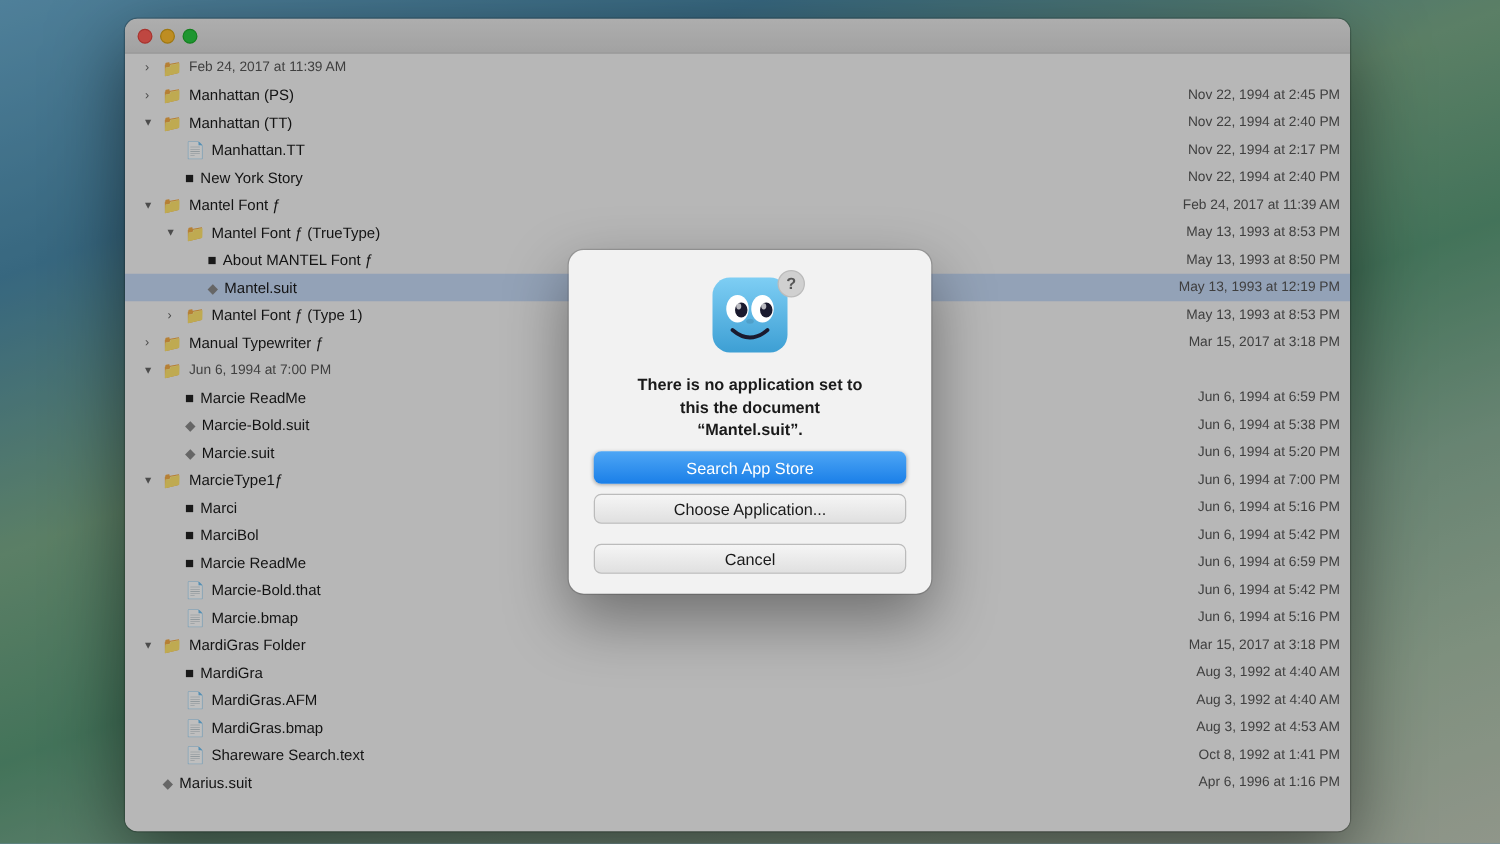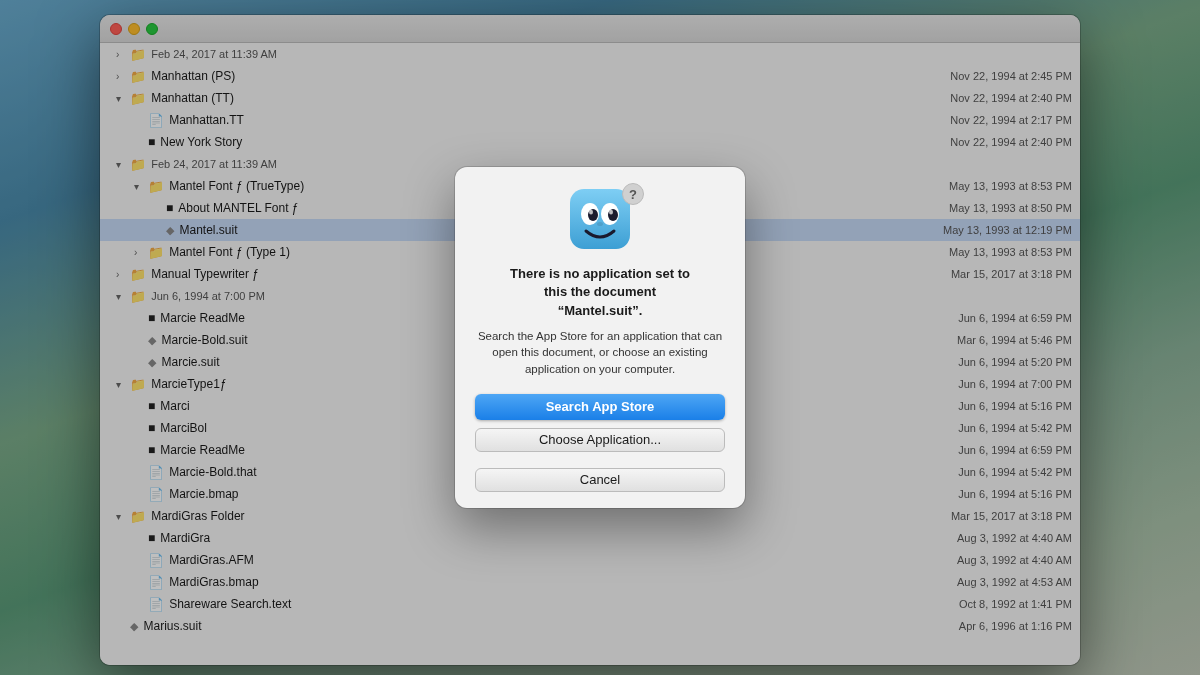--- a/index.html
+++ b/index.html
@@ -184,21 +184,21 @@
       cursor: pointer;
       margin-bottom: 8px;
       display: flex;
       align-items: center;
       justify-content: center;
     }
 
     .modal-btn-primary {
       background: linear-gradient(to bottom, #4ea6f5, #1a7fe8);
       color: white;
-      font-weight: 700;
+      font-weight: 400;
       height: 26px;
       border-radius: 6px;
       box-shadow: 0 1px 3px rgba(0,0,0,0.3);
     }
 
     .modal-btn-secondary {
       background: linear-gradient(to bottom, #f5f5f5, #e0e0e0);
       color: #1a1a1a;
       border: 1px solid #bbb;
       height: 24px;
@@ -262,20 +262,21 @@
     <span style="display:inline-block;width:26px;flex-shrink:0;"></span>
     <span class="arrow"></span>
     <span class="icon" style="color:#222;font-size:12px;">■</span>
     <span class="name">New York Story</span>
     <span class="date">Nov 22, 1994 at 2:40 PM</span>
   </div>
       <div class="file-item">
     <span style="display:inline-block;width:8px;flex-shrink:0;"></span>
     <span class="arrow">▾</span>
     <span class="icon icon-folder">📁</span>
+    <span class="name">Mantel Font ƒ</span>
     <span class="date">Feb 24, 2017 at 11:39 AM</span>
   </div>
       <div class="file-item">
     <span style="display:inline-block;width:26px;flex-shrink:0;"></span>
     <span class="arrow">▾</span>
     <span class="icon icon-folder">📁</span>
     <span class="name">Mantel Font ƒ (TrueType)</span>
     <span class="date">May 13, 1993 at 8:53 PM</span>
   </div>
       <div class="file-item">
@@ -317,21 +318,21 @@
     <span class="arrow"></span>
     <span class="icon" style="color:#222;font-size:12px;">■</span>
     <span class="name">Marcie ReadMe</span>
     <span class="date">Jun 6, 1994 at 6:59 PM</span>
   </div>
       <div class="file-item">
     <span style="display:inline-block;width:26px;flex-shrink:0;"></span>
     <span class="arrow"></span>
     <span class="icon" style="color:#888;font-size:11px;">◆</span>
     <span class="name">Marcie-Bold.suit</span>
-    <span class="date">Mar 6, 1994 at 5:46 PM</span>
+    <span class="date">Jun 6, 1994 at 5:38 PM</span>
   </div>
       <div class="file-item">
     <span style="display:inline-block;width:26px;flex-shrink:0;"></span>
     <span class="arrow"></span>
     <span class="icon" style="color:#888;font-size:11px;">◆</span>
     <span class="name">Marcie.suit</span>
     <span class="date">Jun 6, 1994 at 5:20 PM</span>
   </div>
       <div class="file-item">
     <span style="display:inline-block;width:8px;flex-shrink:0;"></span>
@@ -453,21 +454,20 @@
         <span>?</span>
       </div>
     </div>
 
     <div class="modal-title">
       <span>There is no application set to</span><br>
       <span>this the document</span><br>
       <span>“Mantel.suit”.</span>
     </div>
 
-    <div class="modal-body">Search the App Store for an application that can open this document, or choose an existing application on your computer.</div>
 
     <button class="modal-btn modal-btn-primary">Search App Store</button>
 
     <button class="modal-btn modal-btn-secondary">Choose Application...</button>
 
     <div class="modal-divider"></div>
 
     <button class="modal-btn modal-btn-cancel">Cancel</button>
   </div>
 </div>

